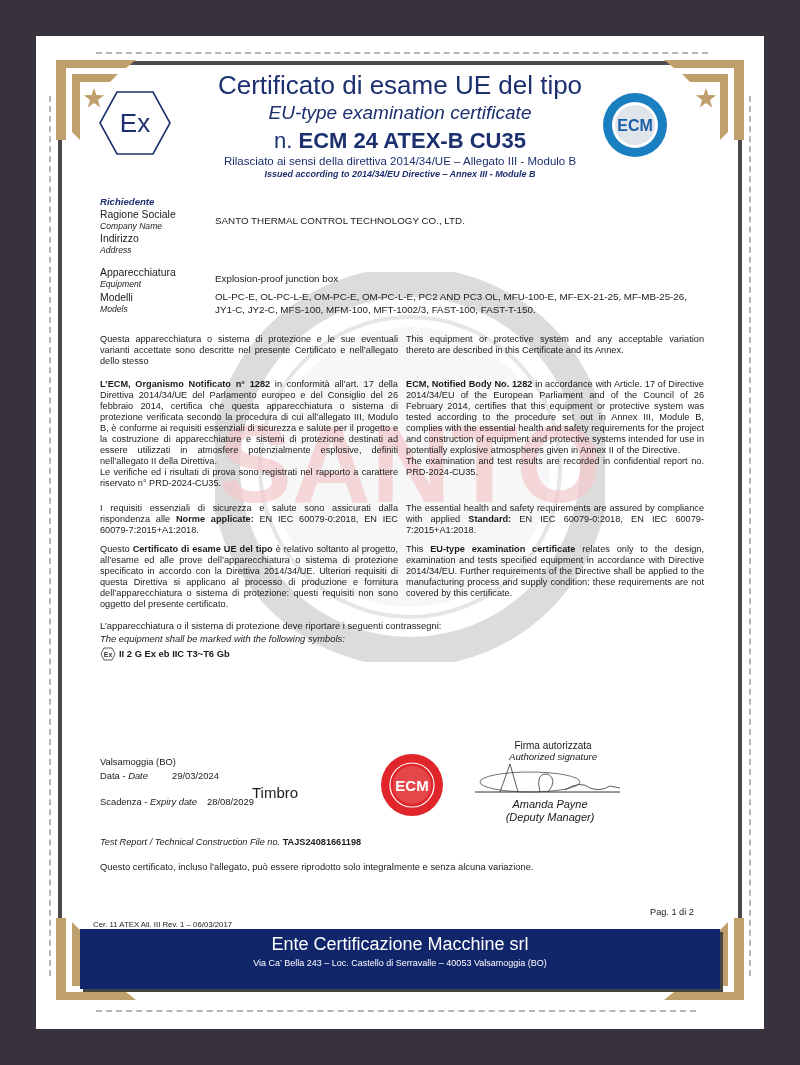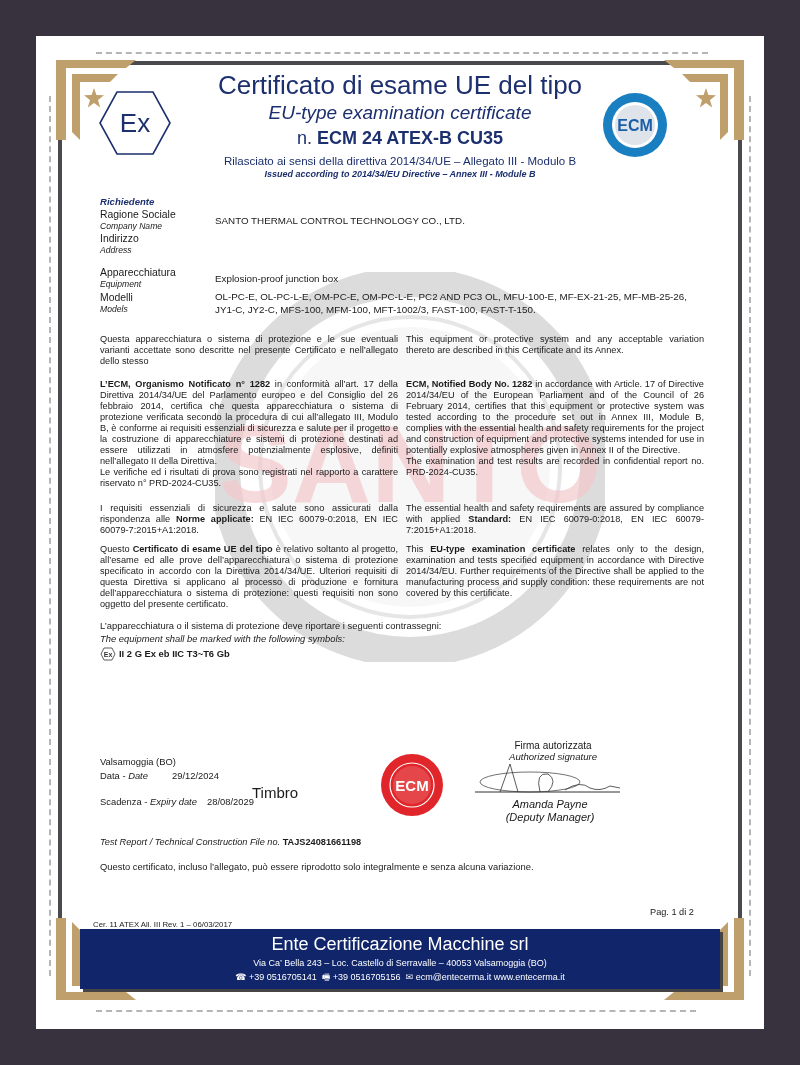--- a/index.html
+++ b/index.html
@@ -21,21 +21,21 @@
 
   .corner { position: absolute; }
   .star { position: absolute; }
 
   
   .ex-logo { position: absolute; left: 98px; top: 90px; }
   .ecm-logo { position: absolute; left: 602px; top: 92px; }
   .title { position: absolute; left: 150px; width: 500px; text-align: center; color: #1c2f6e; }
   .t1 { top: 70px; font-size: 26px; }
   .t2 { top: 102px; font-size: 19px; font-style: italic; }
-  .t3 { top: 128px; font-size: 18px; }
+  .t3 { top: 128px; font-size: 22px; }
   .t3 b { font-weight: bold; }
   .t4 { top: 155px; font-size: 11.5px; color: #1c2f6e; }
   .t5 { top: 169px; font-size: 9px; font-style: italic; font-weight: bold; color: #1c2f6e; }
 
   
   .watermark { position: absolute; left: 215px; top: 272px; width: 390px; height: 390px; pointer-events: none; }
 
   .content { position: absolute; left: 100px; top: 196px; width: 604px; font-size: 9.6px; line-height: 12.4px; }
   .section-title { color: #1c2f6e; font-weight: bold; font-style: italic; font-size: 9.6px; }
   .section-sub { color: #1c2f6e; font-weight: bold; font-style: italic; font-size: 8.4px; line-height: 11px; }
@@ -201,21 +201,21 @@
         <polygon points="4,1 12,1 15,7 12,13 4,13 1,7" fill="none" stroke="#333" stroke-width="0.8"></polygon>
         <text x="8" y="10" text-anchor="middle" font-size="7" fill="#333" font-family="Liberation Sans, sans-serif">Ex</text>
       </svg>
       <span>II 2 G Ex eb IIC T3~T6 Gb</span>
     </div>
   </div>
 </div>
 
 <div class="place">
   <div>Valsamoggia (BO)</div>
-  <div><span class="k"><span>Data - </span><i>Date</i></span><span>29/12/2024</span></div>
+  <div><span class="k"><span>Data - </span><i>Date</i></span><span>29/03/2024</span></div>
   <div style="margin-top:12px"><span class="kd"><span>Scadenza - </span><i>Expiry date</i></span><span>28/08/2029</span></div>
 </div>
 <div class="timbro">Timbro</div>
 
 <svg class="stamp" width="64" height="64" viewBox="0 0 64 64">
   <circle cx="32" cy="32" r="31" fill="#e0262b"></circle>
   <circle cx="32" cy="32" r="22" fill="none" stroke="#fff" stroke-width="1.2"></circle>
   <circle cx="32" cy="32" r="19" fill="#fff" opacity="0.15"></circle>
   <text x="32" y="38" text-anchor="middle" font-size="15" font-weight="bold" fill="#fff" font-family="Liberation Sans, sans-serif">ECM</text>
 </svg>
@@ -237,19 +237,13 @@
 <div class="tr"><span>Test Report / Technical Construction File no. </span><b>TAJS24081661198</b></div>
 <div class="repro">
   <div>Questo certificato, incluso l’allegato, può essere riprodotto solo integralmente e senza alcuna variazione.</div>
 </div>
 <div class="page">Pag. 1 di 2</div>
 <div class="rev">Cer. 11 ATEX All. III Rev. 1 – 06/03/2017</div>
 
 <div class="footer">
   <div class="fname">Ente Certificazione Macchine srl</div>
   <div class="faddr">Via  Ca’ Bella 243 – Loc. Castello di Serravalle – 40053 Valsamoggia (BO)</div>
-  <div class="fcont">
-    <span>☎</span> <span>+39 0516705141</span>
-    &nbsp;<span>🖷</span> <span>+39 0516705156</span>
-    &nbsp;<span>✉</span> <span>ecm@entecerma.it</span>
-    <span>www.entecerma.it</span>
-  </div>
 </div>
 
 </body></html>

